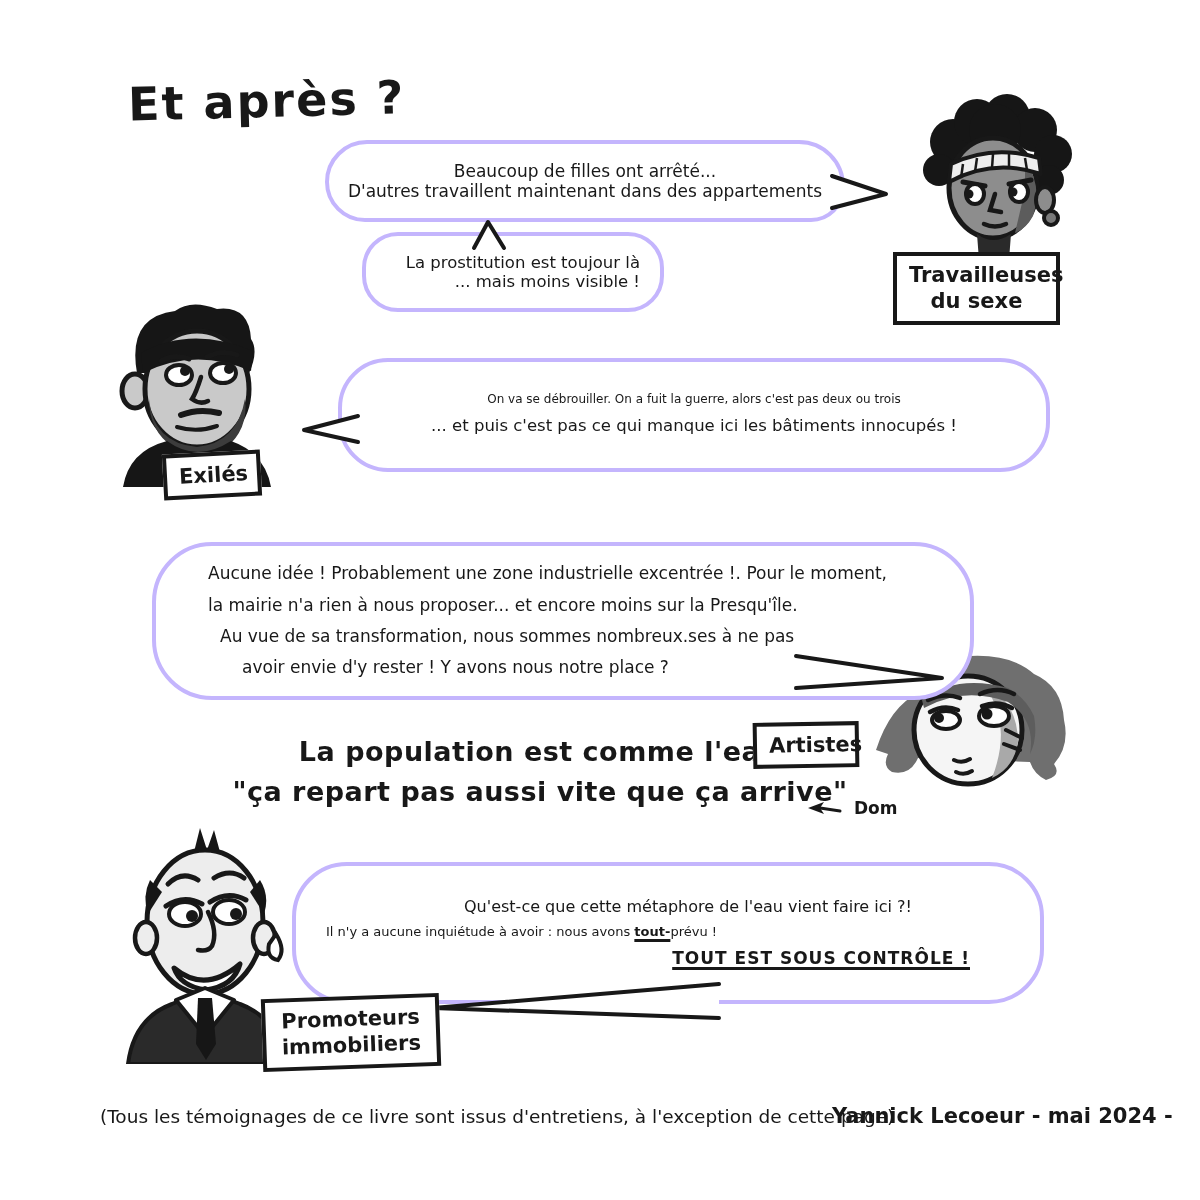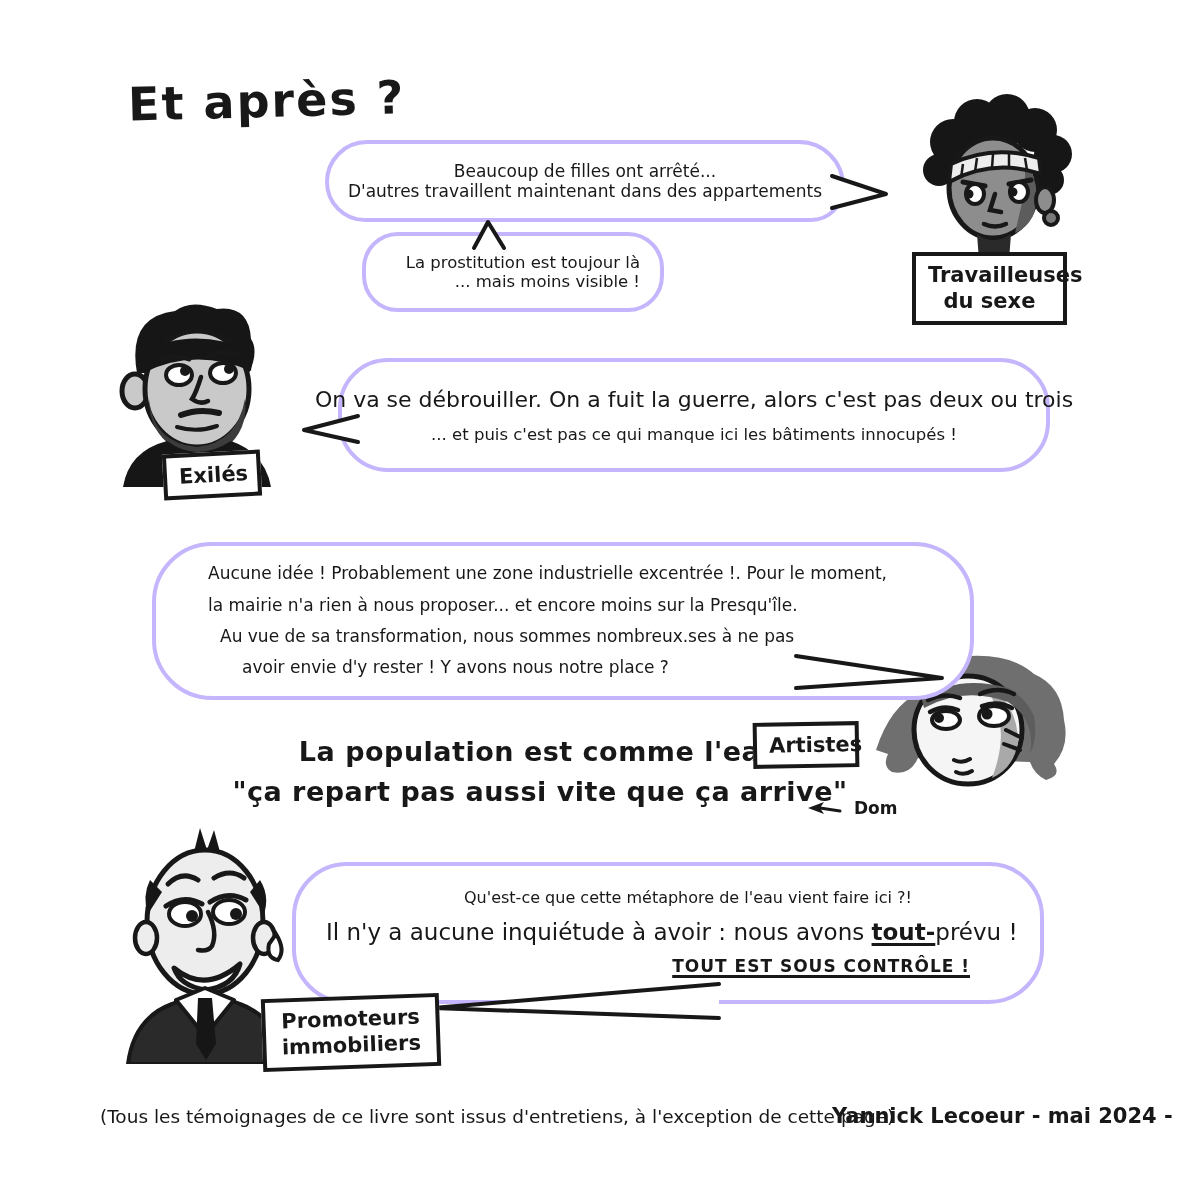--- a/index.html
+++ b/index.html
@@ -87,21 +87,21 @@
     <ellipse cx="70" cy="104" rx="9" ry="10" fill="#fff" stroke="#181818" stroke-width="4"></ellipse>
     <ellipse cx="114" cy="102" rx="9" ry="10" fill="#fff" stroke="#181818" stroke-width="4"></ellipse>
     <circle cx="64" cy="104" r="4.5" fill="#181818"></circle>
       <circle cx="108" cy="102" r="4.5" fill="#181818"></circle>
     <path d="M90,104 L85,120 L96,122" fill="none" stroke="#181818" stroke-width="4.5" stroke-linecap="round"></path>
     <path d="M79,134 Q90,139 101,134" fill="none" stroke="#181818" stroke-width="4.5" stroke-linecap="round"></path>
     <ellipse cx="140" cy="110" rx="9" ry="13" fill="#8d8d8d" stroke="#181818" stroke-width="4"></ellipse>
     <circle cx="146" cy="128" r="7" fill="#7a7a7a" stroke="#181818" stroke-width="4"></circle>
     <path d="M72,144 Q88,156 106,144 L104,170 L74,170 Z" fill="#2a2a2a"></path>
   </svg>
-  <div class="label" style="left:912px;top:252px;width:155px;">
+  <div class="label" style="left:893px;top:252px;width:167px;">
     <div>Travailleuses</div>
     <div>du sexe</div>
   </div>
 
   <svg class="charsvg" style="left:95px;top:295px;" width="195" height="192" viewBox="0 0 195 192">
     <path d="M42,78 Q32,22 80,16 Q96,4 122,14 Q154,10 156,44 Q164,56 154,78 Z" fill="#161616"></path>
     <ellipse cx="40" cy="96" rx="13" ry="17" fill="#c9c9c9" stroke="#181818" stroke-width="5"></ellipse>
     <ellipse cx="102" cy="94" rx="52" ry="58" fill="#c9c9c9" stroke="#181818" stroke-width="5"></ellipse>
     <path d="M46,58 Q96,30 158,56 L156,76 Q100,52 48,78 Z" fill="#161616"></path>
     <path d="M54,104 Q58,148 102,152 Q142,148 150,104 Q154,134 130,154 Q104,168 78,152 Q54,136 54,104 Z" fill="#3c3c3c"></path>
@@ -116,21 +116,21 @@
     <path d="M106,82 Q101,98 97,104 Q105,110 113,106" fill="none" stroke="#181818" stroke-width="4.5" stroke-linecap="round"></path>
     <path d="M86,120 Q104,113 124,118" fill="none" stroke="#181818" stroke-width="6" stroke-linecap="round"></path>
     <path d="M82,132 Q102,138 122,131" fill="none" stroke="#181818" stroke-width="4" stroke-linecap="round"></path>
     <path d="M28,192 Q34,156 72,146 Q102,168 136,146 Q170,158 176,192 Z" fill="#161616"></path>
   </svg>
   <div class="label" style="left:163px;top:452px;width:98px;transform:rotate(-3deg);">
     <div>Exilés</div>
   </div>
 
   <div class="bubble" style="left:338px;top:358px;width:712px;height:114px;border-radius:50px;padding:6px 24px;align-items:center;">
-    <div class="ln" style="font-size:22px;line-height:1.8;">On va se débrouiller. On a fuit la guerre, alors c'est pas deux ou trois</div>
+    <div class="ln" style="font-size:12px;line-height:1.8;">On va se débrouiller. On a fuit la guerre, alors c'est pas deux ou trois</div>
     <div class="ln" style="font-size:16.5px;line-height:1.8;">... et puis c'est pas ce qui manque ici les bâtiments innocupés !</div>
   </div>
   <svg class="tail" style="left:298px;top:408px;" width="64" height="40" viewBox="0 0 64 40">
     <path d="M60,8 L6,22 L60,34" fill="#fff" stroke="#181818" stroke-width="4" stroke-linecap="round" stroke-linejoin="round"></path>
   </svg>
 
   <div class="bubble" style="left:152px;top:542px;width:822px;height:158px;border-radius:60px;padding:10px 30px 10px 52px;align-items:flex-start;">
     <div class="ln" style="font-size:17px;line-height:1.85;">Aucune idée ! Probablement une zone industrielle excentrée !. Pour le moment,</div>
     <div class="ln" style="font-size:17px;line-height:1.85;">la mairie n'a rien à nous proposer... et encore moins sur la Presqu'île.</div>
     <div class="ln" style="font-size:17px;line-height:1.85;padding-left:12px;">Au vue de sa transformation, nous sommes nombreux.ses à ne pas</div>
@@ -200,21 +200,21 @@
     <path d="M66,178 L95,166 L124,178 L95,214 Z" fill="#fff" stroke="#181818" stroke-width="4" stroke-linejoin="round"></path>
     <path d="M88,176 L102,176 L106,222 L96,238 L86,222 Z" fill="#161616"></path>
   </svg>
   <div class="label" style="left:262px;top:996px;width:178px;transform:rotate(-2deg);">
     <div>Promoteurs</div>
     <div>immobiliers</div>
   </div>
 
   <div class="bubble" style="left:292px;top:862px;width:752px;height:142px;border-radius:55px;padding:8px 30px;">
     <div class="ln" style="font-size:16px;line-height:1.75;text-align:center;padding-left:40px;">Qu'est-ce que cette métaphore de l'eau vient faire ici ?!</div>
-    <div class="ln" style="font-size:23px;line-height:1.75;text-align:right;padding-right:16px;"><span>Il n'y a aucune inquiétude à avoir : nous avons </span><span class="uline">tout-</span><span>prévu !</span></div>
+    <div class="ln" style="font-size:13px;line-height:1.75;text-align:left;padding-right:16px;"><span>Il n'y a aucune inquiétude à avoir : nous avons </span><span class="uline">tout-</span><span>prévu !</span></div>
     <div class="ln caps uline" style="font-size:17px;line-height:1.75;text-align:right;align-self:flex-end;padding-right:40px;">TOUT EST SOUS CONTRÔLE !</div>
   </div>
   <svg class="tail" style="left:425px;top:978px;" width="300" height="46" viewBox="0 0 300 46">
     <path d="M294,6 L8,30 L294,40" fill="#fff" stroke="#181818" stroke-width="4" stroke-linecap="round" stroke-linejoin="round"></path>
   </svg>
 
   <div class="footer" style="left:100px;top:1106px;">(Tous les témoignages de ce livre sont issus d'entretiens, à l'exception de cette page)</div>
   <div class="sig" style="left:832px;top:1104px;">Yannick Lecoeur - mai 2024 -</div>
 
 </div>

